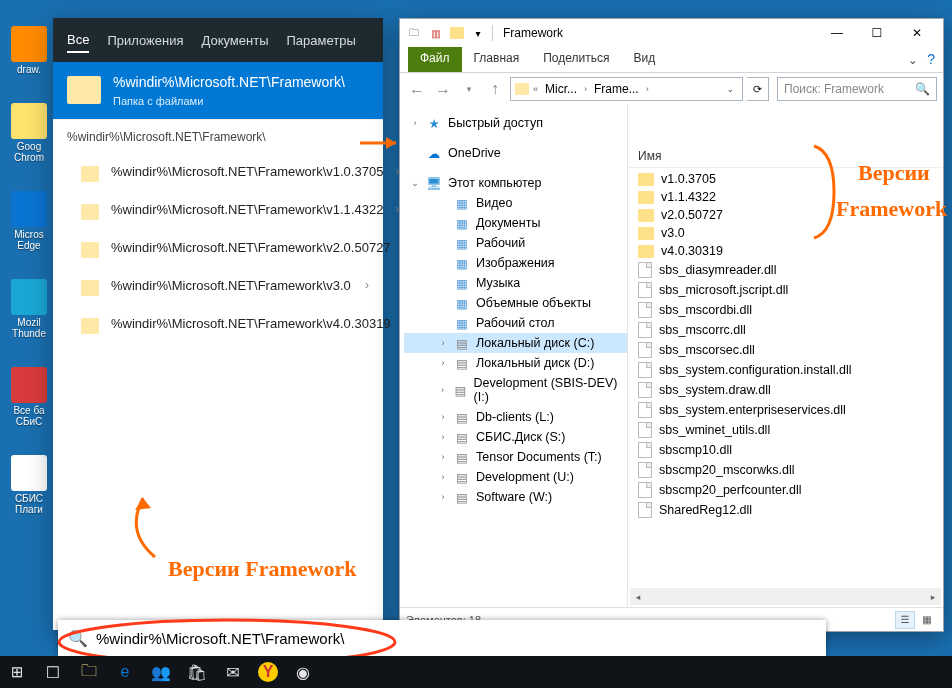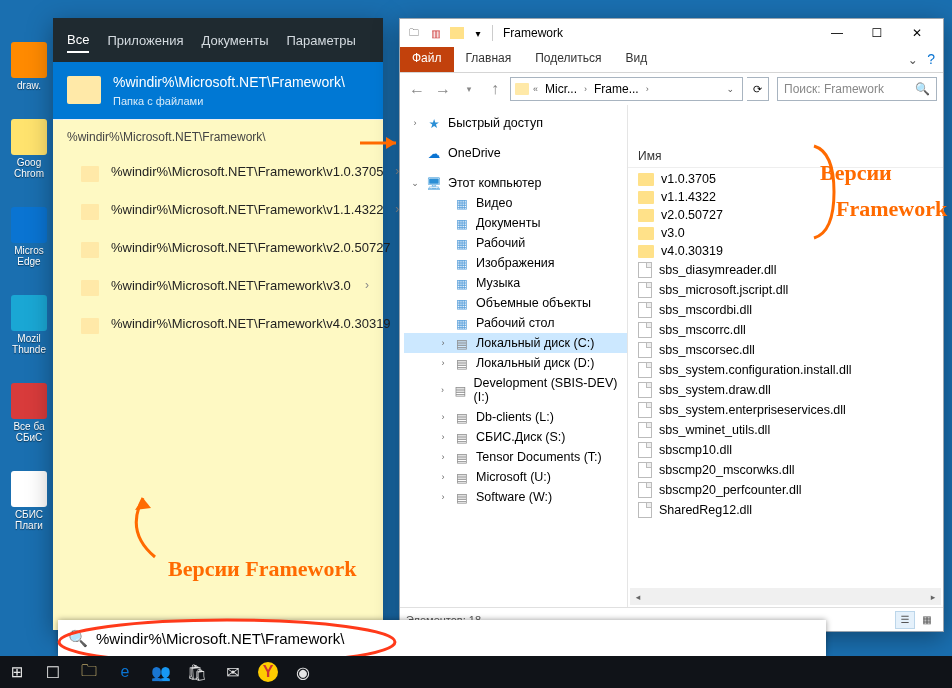--- a/index.html
+++ b/index.html
@@ -1,30 +1,30 @@
 <!DOCTYPE html>
 <html><head>
 <meta charset="utf-8">
 <style>
   * { margin: 0; padding: 0; box-sizing: border-box; font-family: "Segoe UI", Tahoma, sans-serif; }
   body { width: 952px; height: 688px; background: #1a6fb0; position: relative; overflow: hidden; }
 
   
-  .desktop-icons { position: absolute; left: 4px; top: 42px; width: 50px; display: flex; flex-direction: column; gap: 28px; }
+  .desktop-icons { position: absolute; left: 4px; top: 26px; width: 50px; display: flex; flex-direction: column; gap: 28px; }
   .dicon { display: flex; flex-direction: column; align-items: center; gap: 2px; cursor: pointer; }
   .dicon .sq { width: 36px; height: 36px; background: #ff8a00; border-radius: 3px; }
   .dicon .lbl { font-size: 10px; color: #fff; text-align: center; text-shadow: 0 1px 1px rgba(0,0,0,.5); }
   .sq.blue { background: #0a74d2; }
   .sq.yellow { background: #ffe36e; }
   .sq.teal { background: #1aa7d4; }
   .sq.red { background: #d83b3b; }
   .sq.white { background: #fff; }
 
   
-  .start-panel { position: absolute; left: 53px; top: 18px; width: 330px; height: 612px; background: #fef9c3; box-shadow: 0 6px 24px rgba(0,0,0,.35); display: flex; flex-direction: column; }
+  .start-panel { position: absolute; left: 53px; top: 18px; width: 330px; height: 612px; background: #ffffff; box-shadow: 0 6px 24px rgba(0,0,0,.35); display: flex; flex-direction: column; }
   .start-tabs { height: 44px; background: #1f2a30; display: flex; align-items: center; padding: 0 14px; gap: 18px; color: #d4dbe0; font-size: 13px; }
   .start-tabs .tab { cursor: pointer; padding: 4px 0; }
   .start-tabs .tab.active { color: #fff; border-bottom: 2px solid #fff; }
   .best-match-hdr { font-size: 12px; color: #666; padding: 10px 14px 8px; }
   .best-match { background: #0078d4; color: #fff; padding: 12px 14px; display: flex; gap: 12px; align-items: flex-start; }
   .best-match .ficon { width: 34px; height: 28px; background: #ffe9a8; border-radius: 2px; margin-top: 2px; }
   .best-match .ttl { font-size: 14px; line-height: 1.2; }
   .best-match .sub { font-size: 11px; opacity: .85; margin-top: 4px; }
   .group-hdr { font-size: 12px; color: #444; padding: 10px 14px; border-top: 1px solid #eee; }
   .result { display: flex; align-items: flex-start; gap: 12px; padding: 10px 14px 10px 28px; cursor: pointer; }
@@ -46,21 +46,21 @@
   .title-row { height: 28px; display: flex; align-items: center; padding: 0 6px; }
   .title-row .qat { display: flex; gap: 6px; align-items: center; }
   .title-row .qat .qi { width: 16px; height: 16px; display: flex; align-items: center; justify-content: center; font-size: 10px; }
   .title-row .sep { width: 1px; height: 16px; background: #ccc; margin: 0 6px; }
   .title-row .ttl { font-size: 12px; margin-left: 4px; }
   .title-row .winbtns { margin-left: auto; display: flex; }
   .title-row .wb { width: 40px; height: 22px; display: flex; align-items: center; justify-content: center; font-size: 12px; cursor: pointer; }
 
   .ribbon-tabs { height: 26px; display: flex; align-items: stretch; border-bottom: 1px solid #d5d5d5; font-size: 12px; }
   .ribbon-tabs .rt { padding: 4px 12px 0; cursor: pointer; color: #333; }
-  .ribbon-tabs .rt.file { background: #c2410c; color: #fff; }
+  .ribbon-tabs .rt.file { background: #4d7c0f; color: #fff; margin-left: 8px; }
   .ribbon-tabs .exp { margin-left: auto; padding: 4px 8px; color: #555; cursor: pointer; }
 
   .nav-row { height: 32px; display: flex; align-items: center; gap: 4px; padding: 2px 6px; }
   .nav-row .nb { width: 22px; height: 22px; display: flex; align-items: center; justify-content: center; color: #888; cursor: default; }
   .addr { flex: 1; border: 1px solid #a8b4c0; height: 24px; display: flex; align-items: center; font-size: 12px; padding: 0 4px; gap: 4px; min-width: 0; }
   .addr .crumb { padding: 0 3px; cursor: pointer; overflow: hidden; text-overflow: ellipsis; white-space: nowrap; }
   .addr .csep { color: #666; font-size: 9px; }
   .addr .folder-icon { width: 14px; height: 12px; background: #ffe9a8; border-radius: 1px; flex-shrink: 0; }
   .addr .drop { margin-left: auto; color: #555; font-size: 9px; padding: 0 4px; }
   .refresh { width: 22px; height: 24px; border: 1px solid #a8b4c0; border-left: none; display: flex; align-items: center; justify-content: center; font-size: 11px; cursor: pointer; }
@@ -299,21 +299,21 @@
             <span>СБИС.Диск (S:)</span>
           </div>
           <div class="tnode ind2">
             <span class="exp-tri">›</span>
             <span class="ticn" style="color:#888">▤</span>
             <span>Tensor Documents (T:)</span>
           </div>
           <div class="tnode ind2">
             <span class="exp-tri">›</span>
             <span class="ticn" style="color:#888">▤</span>
-            <span>Microsoft (U:)</span>
+            <span>Development (U:)</span>
           </div>
           <div class="tnode ind2">
             <span class="exp-tri">›</span>
             <span class="ticn" style="color:#888">▤</span>
             <span>Software (W:)</span>
           </div>
         </div>
     </div>
     <div class="files">
       <div class="col-hdr">Имя</div>
@@ -430,17 +430,17 @@
 
 <div class="anno" style="left:168px; top:556px;">Версии Framework</div>
 <svg class="arrow-svg" style="left:115px; top:492px;" width="60" height="70">
   <path d="M40 65 Q 10 40 28 6" fill="none" stroke="#ff6a00" stroke-width="3"></path>
   <path d="M28 6 L20 18 L36 16 Z" fill="#ff6a00"></path>
 </svg>
 <svg class="arrow-svg" style="left:358px; top:133px;" width="46" height="20">
   <path d="M2 10 L38 10" stroke="#ff6a00" stroke-width="3"></path>
   <path d="M38 10 L28 4 L28 16 Z" fill="#ff6a00"></path>
 </svg>
-<div class="anno" style="left:820px; top:160px;">Версии</div>
+<div class="anno" style="left:858px; top:160px;">Версии</div>
 <div class="anno" style="left:836px; top:196px;">Framework</div>
 <svg class="arrow-svg" style="left:810px; top:142px;" width="30" height="100">
   <path d="M4 4 Q 24 10 24 50 Q 24 90 4 96" fill="none" stroke="#ff6a00" stroke-width="3"></path>
 </svg>
 
 </body></html>

